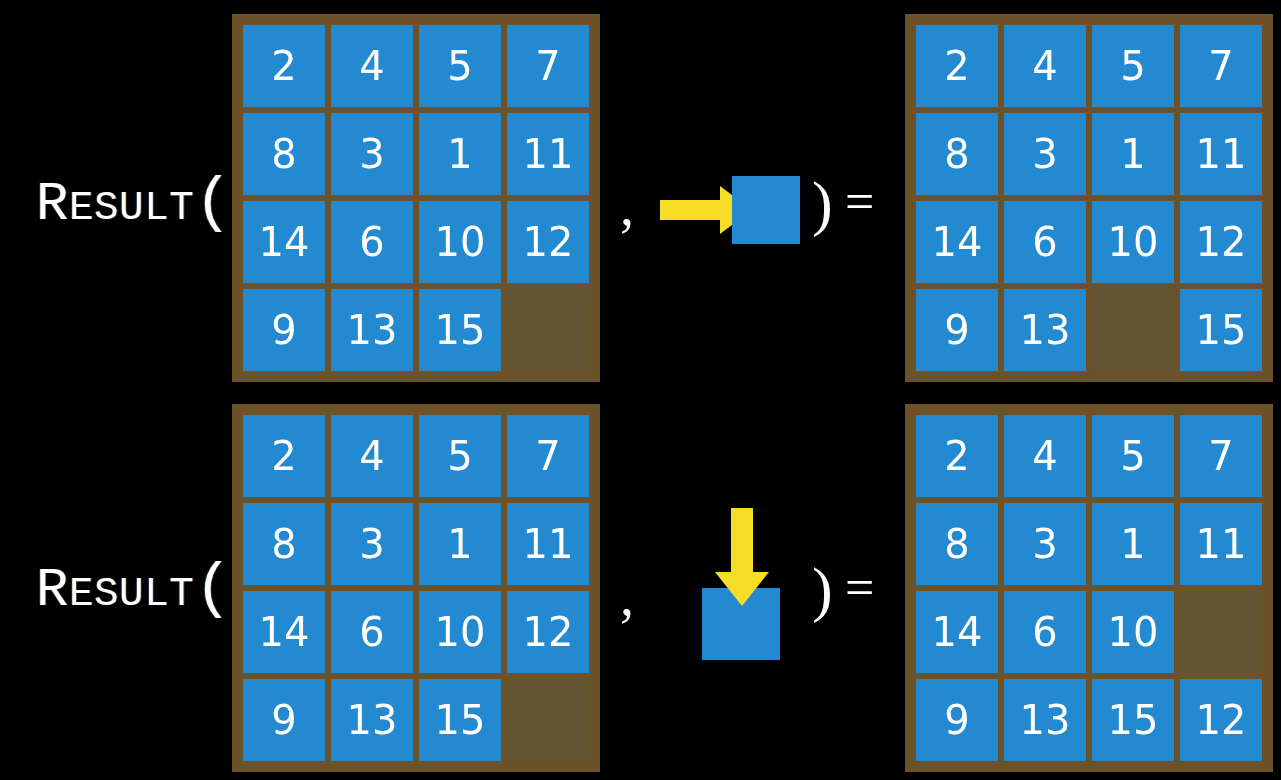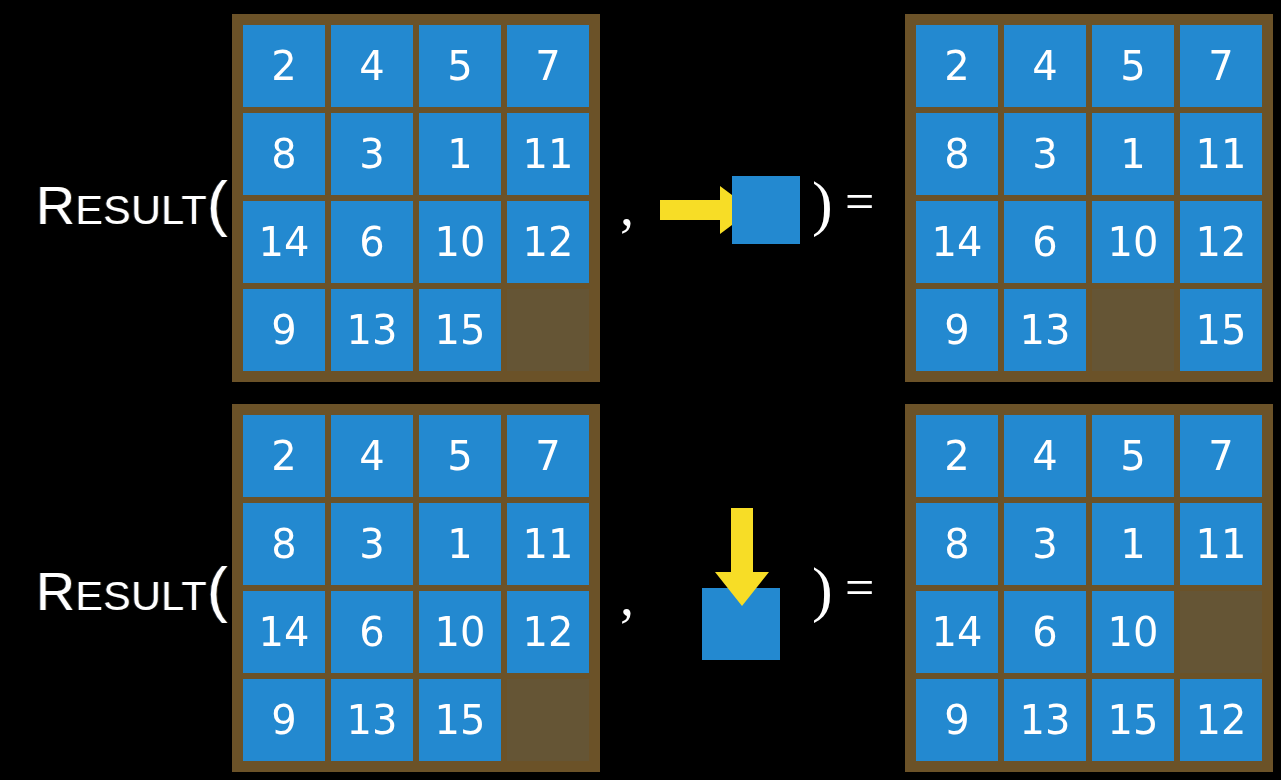--- a/index.html
+++ b/index.html
@@ -27,21 +27,21 @@
     width: 1281px;
     height: 390px;
   }
   .eq-row.row1 { top: 0px; }
   .eq-row.row2 { top: 390px; }
 
   
   .result-label {
     position: absolute;
     color: #ffffff;
-    font-family: Liberation Sans, sans-serif;
+    font-family: Liberation Mono, monospace;
     font-weight: 400;
     white-space: nowrap;
     letter-spacing: 0.5px;
     text-shadow: 1px 0 0 rgba(120,90,40,.55), -1px 0 0 rgba(70,110,160,.45);
   }
   .result-label .big { font-size: 54px; line-height: 54px; }
   .result-label .small { font-size: 41px; line-height: 54px; }
   .result-label .paren { font-size: 62px; line-height: 54px; }
 
   .row1 .result-label { left: 36px; top: 176px; }

